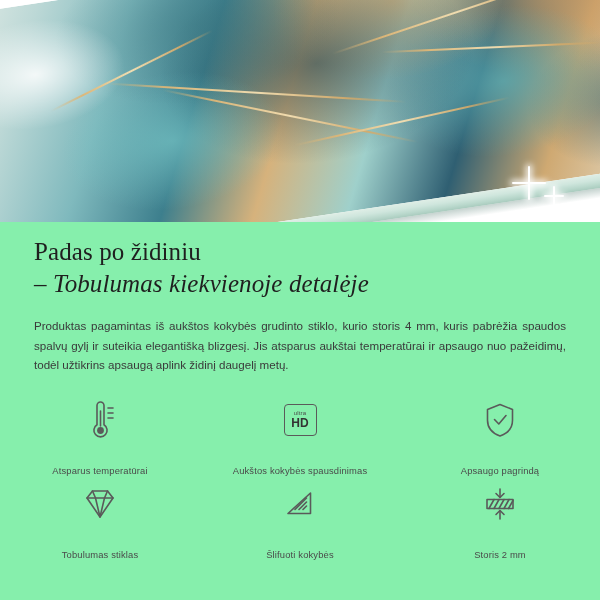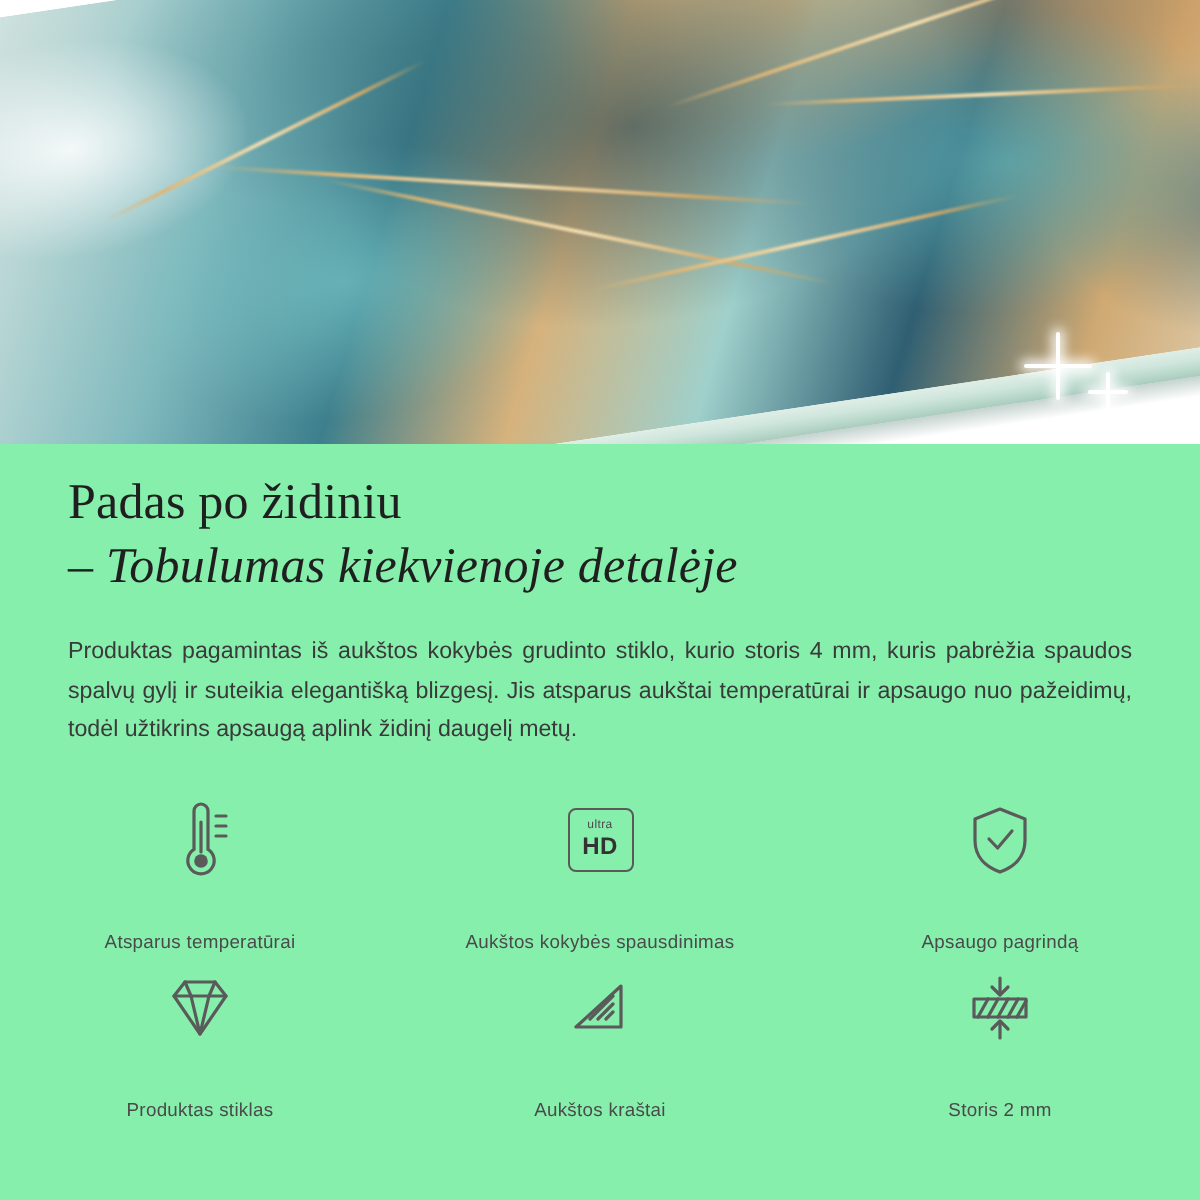--- a/index.html
+++ b/index.html
@@ -265,35 +265,35 @@
     <div class="feature">
       <div class="feature-icon">
         <svg width="42" height="40" viewBox="0 0 42 40">
           <g fill="none" stroke="#5a5a5a" stroke-width="1.6" stroke-linejoin="round" stroke-linecap="round">
             <path d="M8 14 13.5 7h15L34 14 21 33z"></path>
             <polyline points="8,14 34,14"></polyline>
             <polyline points="13.5,7 16.5,14 21,33 25.5,14 28.5,7"></polyline>
           </g>
         </svg>
       </div>
-      <div class="feature-label">Produktas stiklas</div>
+      <div class="feature-label">Tobulumas stiklas</div>
     </div>
 
     <div class="feature">
       <div class="feature-icon">
         <svg width="42" height="40" viewBox="0 0 42 40">
           <g fill="none" stroke="#5a5a5a" stroke-width="1.6" stroke-linejoin="round" stroke-linecap="round">
             <path d="M9 29.5 31.5 29.5 31.5 9z"></path>
             <line x1="16" y1="25.5" x2="27.5" y2="14"></line>
             <line x1="20" y1="25.5" x2="27.5" y2="18"></line>
             <line x1="24" y1="25.5" x2="27.5" y2="22"></line>
           </g>
         </svg>
       </div>
-      <div class="feature-label">Aukštos kraštai</div>
+      <div class="feature-label">Šlifuoti kokybės</div>
     </div>
 
     <div class="feature">
       <div class="feature-icon">
         <svg width="42" height="40" viewBox="0 0 42 40">
           <g fill="none" stroke="#5a5a5a" stroke-width="1.6" stroke-linecap="round" stroke-linejoin="round">
             <line x1="21" y1="5" x2="21" y2="13"></line>
             <polyline points="17,9.5 21,13.5 25,9.5"></polyline>
             <rect x="8" y="15.5" width="26" height="9"></rect>
             <line x1="10" y1="24.5" x2="15" y2="15.5"></line>

